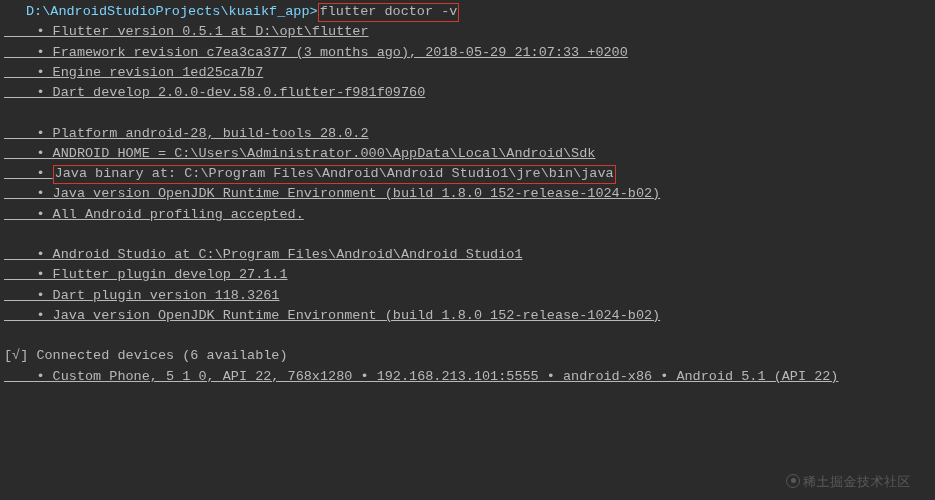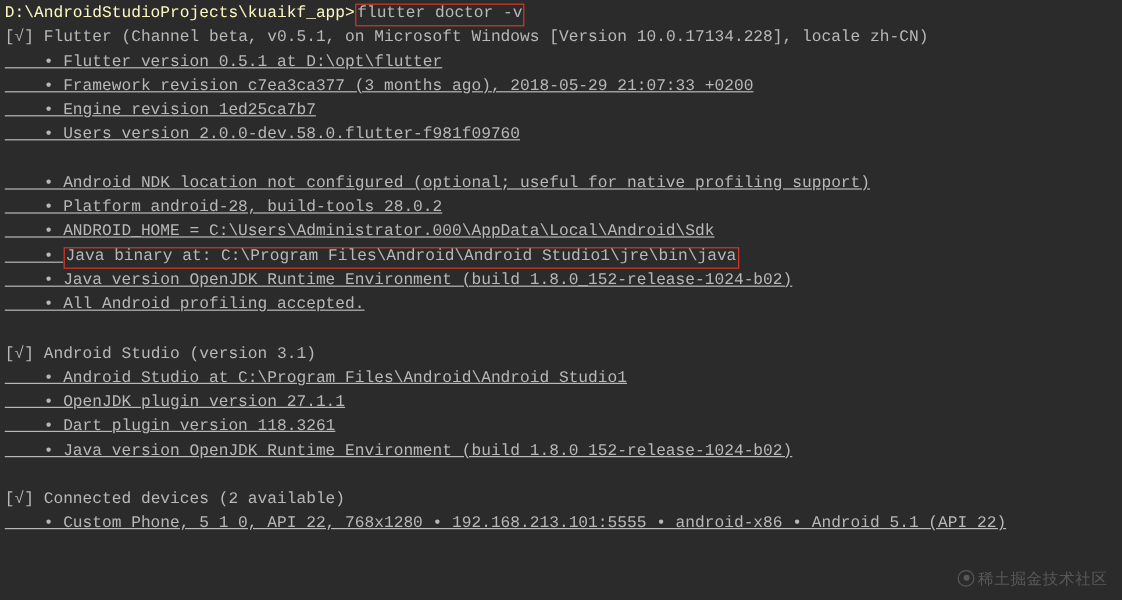--- a/index.html
+++ b/index.html
@@ -8,37 +8,37 @@
     color: #b8b8b8;
     font-family: "Consolas", "Courier New", monospace;
     font-size: 13.5px;
     line-height: 1.5;
     width: 935px;
     height: 500px;
     overflow: hidden;
     padding: 2px 4px;
   }
   .line { white-space: pre; }
-  .prompt-segment { color: #fef9c3; }
+  .prompt-segment { color: #7dd3fc; margin-left: 22px; }
   .hl {
     border: 1.5px solid #d23a2a;
     padding: 0 1px;
     display: inline-block;
     line-height: 1.25;
   }
   .check { color: #b8b8b8; }
   .bullet-line { padding-left: 0; text-decoration: underline; }
   .blank { height: 1.5em; }
   .watermark {
     position: absolute;
-    right: 12px;
+    right: 24px;
     bottom: 8px;
     color: #6c6c6c;
     font-size: 13px;
-    font-family: Liberation Serif, serif;
+    font-family: Liberation Mono, monospace;
     opacity: 0.7;
     letter-spacing: 0.5px;
   }
   .watermark-icon {
     display: inline-block;
     width: 14px;
     height: 14px;
     border: 1.5px solid #6c6c6c;
     border-radius: 50%;
     position: relative;
@@ -56,42 +56,39 @@
     top: 3.5px;
   }
 </style>
 </head>
 <body>
 
 <div>
 
   <div class="line"><span class="prompt-segment">D:\AndroidStudioProjects\kuaikf_app&gt;</span><span class="hl"><span>flutter doctor -v</span></span></div>
 
-  <div class="line"><span class="check">[√]</span><span> Flutter (Channel beta, v0.5.1, on Microsoft Windows [Version 10.0.17134.228], locale zh-CN)</span></div>
   <div class="line bullet-line">    • Flutter version 0.5.1 at D:\opt\flutter</div>
   <div class="line bullet-line">    • Framework revision c7ea3ca377 (3 months ago), 2018-05-29 21:07:33 +0200</div>
   <div class="line bullet-line">    • Engine revision 1ed25ca7b7</div>
-  <div class="line bullet-line">    • Users version 2.0.0-dev.58.0.flutter-f981f09760</div>
+  <div class="line bullet-line">    • Dart develop 2.0.0-dev.58.0.flutter-f981f09760</div>
   <div class="blank"></div>
 
-  <div class="line bullet-line">    • Android NDK location not configured (optional; useful for native profiling support)</div>
   <div class="line bullet-line">    • Platform android-28, build-tools 28.0.2</div>
   <div class="line bullet-line">    • ANDROID_HOME = C:\Users\Administrator.000\AppData\Local\Android\Sdk</div>
   <div class="line bullet-line"><span>    • </span><span class="hl"><span>Java binary at: C:\Program Files\Android\Android Studio1\jre\bin\java</span></span></div>
   <div class="line bullet-line">    • Java version OpenJDK Runtime Environment (build 1.8.0_152-release-1024-b02)</div>
   <div class="line bullet-line">    • All Android profiling accepted.</div>
   <div class="blank"></div>
 
-  <div class="line"><span class="check">[√]</span><span> Android Studio (version 3.1)</span></div>
   <div class="line bullet-line">    • Android Studio at C:\Program Files\Android\Android Studio1</div>
-  <div class="line bullet-line">    • OpenJDK plugin version 27.1.1</div>
+  <div class="line bullet-line">    • Flutter plugin develop 27.1.1</div>
   <div class="line bullet-line">    • Dart plugin version 118.3261</div>
   <div class="line bullet-line">    • Java version OpenJDK Runtime Environment (build 1.8.0_152-release-1024-b02)</div>
   <div class="blank"></div>
 
-  <div class="line"><span class="check">[√]</span><span> Connected devices (2 available)</span></div>
+  <div class="line"><span class="check">[√]</span><span> Connected devices (6 available)</span></div>
   <div class="line bullet-line">    • Custom Phone, 5 1 0, API 22, 768x1280 • 192.168.213.101:5555 • android-x86 • Android 5.1 (API 22)</div>
 
 </div>
 
 <div class="watermark">
   <span class="watermark-icon"></span><span>稀土掘金技术社区</span>
 </div>
 
 </body></html>

